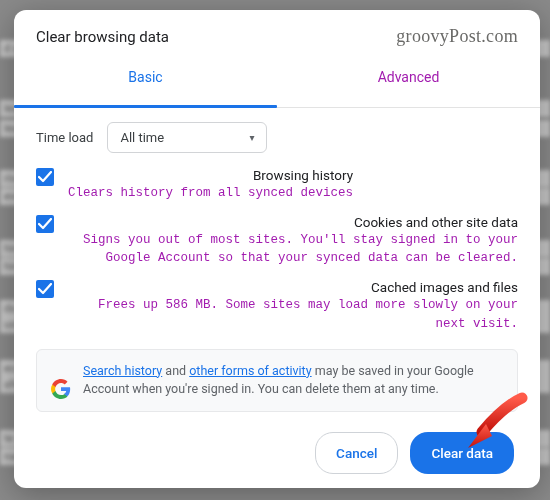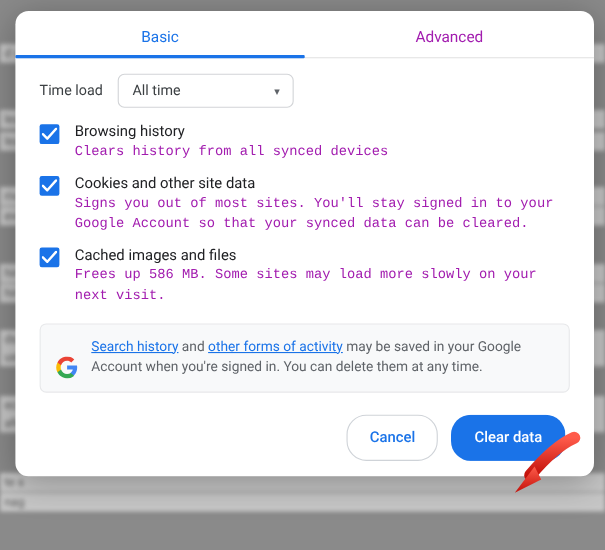--- a/index.html
+++ b/index.html
@@ -29,38 +29,38 @@
     .dlg-header {
       display: flex; justify-content: space-between; align-items: center;
       padding: 16px 22px 6px 22px;
     }
     .dlg-title { font-size: 15px; color: #202124; }
     .watermark { font-family: Georgia, 'Times New Roman', serif; font-size: 18px; color:#6a6a68; letter-spacing:0.3px;}
     .tabs {
       display: flex; position: relative; border-bottom: 1px solid #e3e3e3;
       margin-top: 4px;
     }
-    .tab { flex:1; text-align:center; padding:12px 0 10px 0; font-size:14px; cursor:pointer;}
+    .tab { flex:1; text-align:center; padding:12px 0 22px 0; font-size:14px; cursor:pointer;}
     .tab.active { color:#1a73e8; }
     .tab.inactive { color:#a21caf; }
     .tab-underline {
       position:absolute; left:0; bottom:-1px; width:50%; height:3px; background:#1a73e8; border-radius:1px;
     }
     .body { padding: 14px 22px 6px 22px; }
     .timerange-row { display:flex; align-items:center; gap:14px; margin-bottom:12px; }
     .timerange-label { font-size:13px; color:#3c4043; }
     .select-box {
       display:flex; align-items:center; justify-content:space-between;
       border:1px solid #d2d4d7; border-radius:6px;
       padding:7px 12px; width:160px; color:#3c4043; font-size:13px;
       cursor:pointer; background:#fff;
     }
     .select-arrow { color:#5f6368; font-size:10px; }
     .options { display:flex; flex-direction:column; gap:12px; margin-top:14px; }
-    .opt { display:flex; gap:14px; align-items:flex-start; }
+    .opt { display:flex; gap:14px; align-items:flex-start;text-align:right; }
     .chk {
       width:18px; height:18px; border-radius:2px; background:#1a73e8;
       flex-shrink:0; position:relative; cursor:pointer; margin-top:1px;
     }
     .chk svg { position:absolute; left:2px; top:3px; }
     .opt-title { font-size:13.5px; color:#202124; margin-bottom:1px; }
     .opt-desc { font-size:12.5px; color:#a21caf; line-height:1.45;font-family:Liberation Mono, monospace; }
     .info-box {
       margin-top:16px; background:#f8f9fa; border:1px solid #e7e8ea; border-radius:6px;
       padding:12px 14px; display:flex; gap:12px; align-items:flex-end;
@@ -99,20 +99,24 @@
   <div class="bg-strip" style="top:258px;">hird</div>
   <div class="bg-strip" style="top:300px;">ds p</div>
   <div class="bg-strip" style="top:316px;">usto</div>
   <div class="bg-strip" style="top:360px;">ecu</div>
   <div class="bg-strip" style="top:376px;">afe</div>
   <div class="bg-strip" style="top:430px;">te s</div>
   <div class="bg-strip" style="top:448px;">nag</div>
 </div>
 
 <div class="dialog">
+  <div class="dlg-header">
+    <div class="dlg-title">Clear browsing data</div>
+    <div class="watermark">groovyPost.com</div>
+  </div>
 
   <div class="tabs">
     <div class="tab active">Basic</div>
     <div class="tab inactive">Advanced</div>
     <div class="tab-underline"></div>
   </div>
 
   <div class="body">
     <div class="timerange-row">
       <div class="timerange-label">Time load</div>

